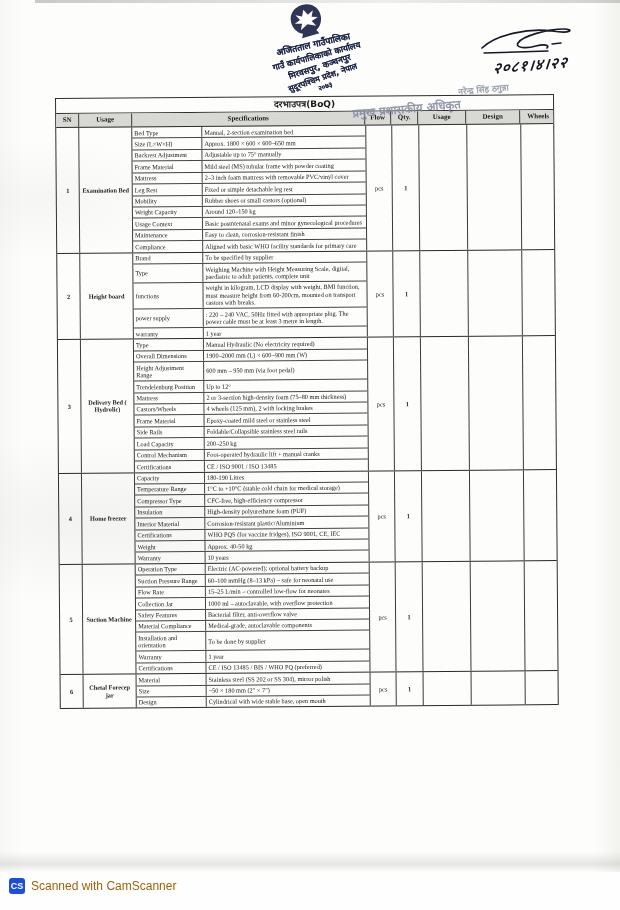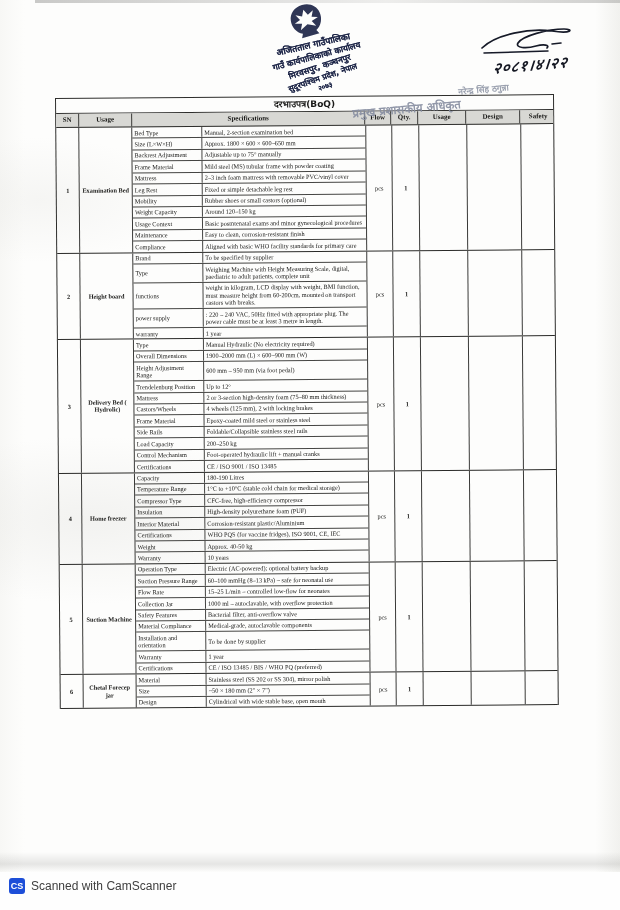--- a/index.html
+++ b/index.html
@@ -75,21 +75,21 @@
   .spec-row{display:flex;border-bottom:1px solid #454543;flex:1;}
   .spec-row:last-child{border-bottom:none;}
   .spec-label{width:70px;flex:none;padding:1.5px 2px;border-right:1px solid #454543;box-sizing:border-box;display:flex;align-items:center;}
   .spec-value{width:163px;flex:none;padding:1.5px 2px;box-sizing:border-box;display:flex;align-items:center;}
 
   
   .cs-badge{position:absolute;left:9px;top:878px;display:flex;align-items:center;gap:6px;
     font-family:"Liberation Sans","DejaVu Sans",sans-serif;}
   .cs-icon{width:16px;height:16px;background:#1d4ed8;border-radius:3px;color:#fff;
     font-size:9px;font-weight:bold;display:flex;align-items:center;justify-content:center;}
-  .cs-text{color:#404040;font-size:12px;}
+  .cs-text{color:#a16207;font-size:12px;}
 </style>
 </head>
 <body>
 
 <div class="paper">
   <div class="top-streak"></div>
 
   <div class="stamp">
     <svg class="emblem" width="42" height="34" viewBox="0 0 42 34">
       <path d="M21 1 C13 1 7 6 6 13 C5 19 8 26 14 29 L12 33 L30 33 L28 29 C34 26 37 19 36 13 C35 6 29 1 21 1 Z
@@ -115,21 +115,21 @@
   <div class="boq">
     <div class="trow title-row">दरभाउपत्र(BoQ)</div>
     <div class="trow head-row">
         <div class="cell hc w-sn">SN</div>
         <div class="cell hc w-item">Usage</div>
         <div class="cell hc w-spec">Specifications</div>
         <div class="cell hc w-unit">Flow</div>
         <div class="cell hc w-qty">Qty.</div>
         <div class="cell hc w-rate">Usage</div>
         <div class="cell hc w-amount">Design</div>
-        <div class="cell hc w-remarks">Safety</div>
+        <div class="cell hc w-remarks">Wheels</div>
       </div>
     <div>
         <div class="trow sec">
           <div class="cell sn w-sn">1</div>
           <div class="cell item w-item">Examination Bed</div>
           <div class="specs">
             <div class="spec-row">
               <div class="spec-label">Bed Type</div>
               <div class="spec-value">Manual, 2-section examination bed</div>
             </div>

